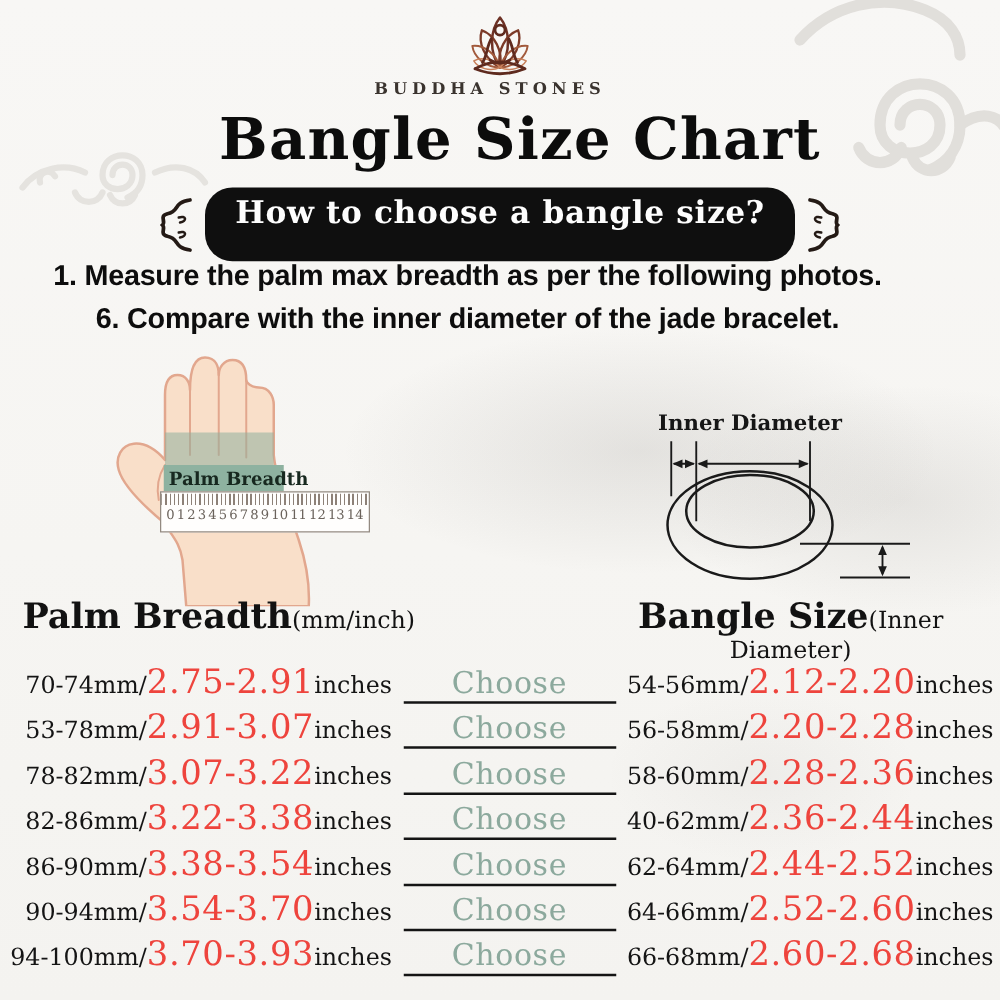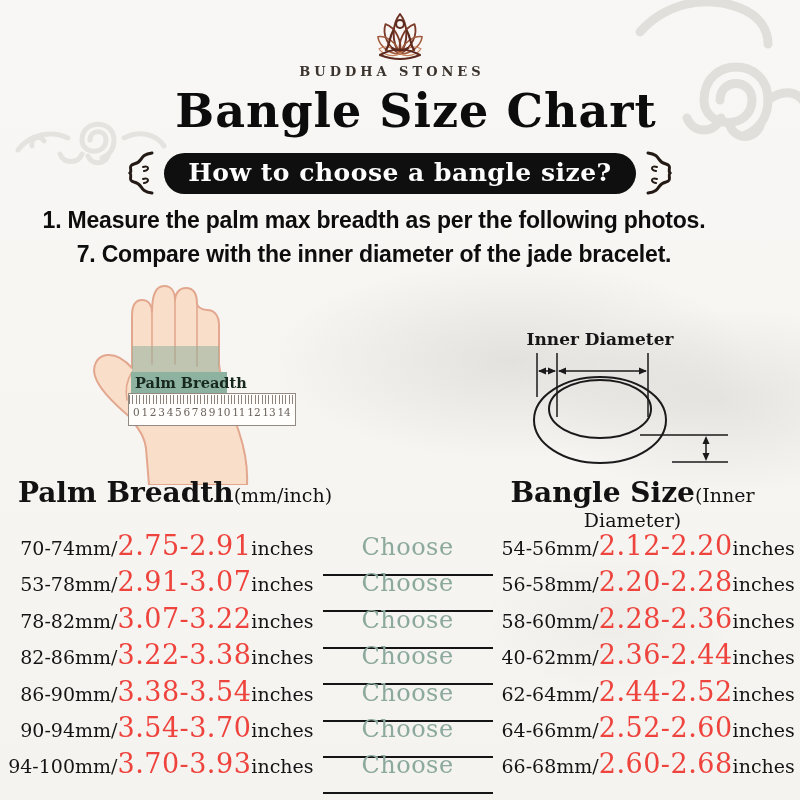--- a/index.html
+++ b/index.html
@@ -14,21 +14,21 @@
                    radial-gradient(42% 55% at 86% 62%,rgba(108,104,99,.12),rgba(108,104,99,0) 72%);}
   .wash2{position:absolute;left:430px;top:520px;width:360px;height:200px;pointer-events:none;
         background:radial-gradient(50% 50% at 50% 50%,rgba(120,115,110,.06),rgba(120,115,110,0) 70%);}
   
   .logo{left:340px;top:8px;}
   .brand{left:0;top:64px;width:784px;text-align:center;font-size:13px;font-weight:bold;
          letter-spacing:4px;color:#3a332e;}
   .title{left:16px;top:84px;width:800px;text-align:center;font-size:46px;font-weight:bold;color:#0c0c0c;
          letter-spacing:1px;}
   .banner-row{left:0;top:150px;width:800px;display:flex;justify-content:center;align-items:center;gap:10px;}
-  .pill{background:#0f0f0f;color:#fdfdfd;border-radius:22px;padding:5px 24px 7px;font-size:25px;
+  .pill{background:#0f0f0f;color:#fdfdfd;border-radius:22px;padding:5px 24px 25px;font-size:25px;
         font-weight:bold;letter-spacing:.5px;}
   .ornament.right{transform:scaleX(-1);}
   .instr{left:0;width:748px;text-align:center;font-family:"Liberation Sans",sans-serif;
          font-weight:bold;font-size:23px;letter-spacing:-.2px;color:#0d0d0d;}
   .instr1{top:207px;} .instr2{top:241px;}
   
   .ruler{left:128px;top:393px;width:168px;height:33px;background:#fffefd;border:1px solid #938a81;
          box-sizing:border-box;}
   .ruler-ticks{height:9px;margin-top:1px;
          background:repeating-linear-gradient(to right,#8d8178 0,#8d8178 1px,transparent 1px,transparent 3.4px);}
@@ -41,21 +41,21 @@
   .col-header .main{font-size:28px;}
   .col-header .sub{font-size:19px;font-weight:normal;}
   .col-header.left{left:0;width:350px;text-align:center;}
   .col-header.right{left:460px;width:345px;text-align:center;}
   
   .size-table{left:0;top:530px;width:800px;}
   .row{display:flex;justify-content:center;align-items:baseline;height:36.4px;}
   .cell-left{width:310px;text-align:right;white-space:nowrap;}
   .cell-right{width:295px;text-align:left;white-space:nowrap;}
   .cell-mid{width:170px;margin:0 9px;text-align:center;border-bottom:2px solid #141414;
-            padding-bottom:13px;}
+            padding-bottom:1px;}
   .mm{font-size:19px;color:#141414;}
   .red{font-size:27px;color:#ee443d;letter-spacing:.5px;}
   .unit{font-size:19px;color:#141414;}
   .choose-link{font-size:24px;color:#8ca99d;letter-spacing:.5px;cursor:pointer;text-decoration:none;}
 </style>
 </head>
 <body>
 
 <div class="page">
 
@@ -122,21 +122,21 @@
     </svg>
     <div class="pill">How to choose a bangle size?</div>
     <svg class="ornament right" width="28" height="46" viewBox="0 0 28 46" fill="none" stroke="#241a15" stroke-linecap="round">
       <path stroke-width="3" d="M26 3 C12 5 18 12 8 14 C1 16 7 20 4 23 C7 26 1 30 8 32 C18 34 12 41 26 43"></path>
       <path stroke-width="2" d="M17 17 C23 15 24 20 18 21"></path>
       <path stroke-width="2" d="M17 29 C23 27 24 32 18 33"></path>
     </svg>
   </div>
 
   <div class="abs instr instr1">1. Measure the palm max breadth as per the following photos.</div>
-  <div class="abs instr instr2">7. Compare with the inner diameter of the jade bracelet.</div>
+  <div class="abs instr instr2">6. Compare with the inner diameter of the jade bracelet.</div>
 
   <svg class="abs" style="left:85px;top:280px;" width="280" height="205" viewBox="0 0 280 205">
     <path d="M64 205 L61 168 C59 154 52 148 46 138 C34 128 14 110 10 96 C7 86 12 76 22 75 C32 74 40 80 47 88
          L47 36 C47 26 50 20 57 20 C64 20 67 26 67 32
          C67 16 70 6 79 6 C88 6 90 14 90 20
          C90 14 94 8 101 8 C110 8 112 16 112 24
          C112 26 116 30 122 30 C131 30 134 38 134 44
          L134 84 C136 104 146 128 154 152 C160 170 163 186 162 205 Z" fill="#f9dfc9" stroke="#e2a78e" stroke-width="2" stroke-linejoin="round"></path>
     <g stroke="#e2a78e" stroke-width="1.6" fill="none" stroke-linecap="round">
       <path d="M67 32 L67 84"></path>

